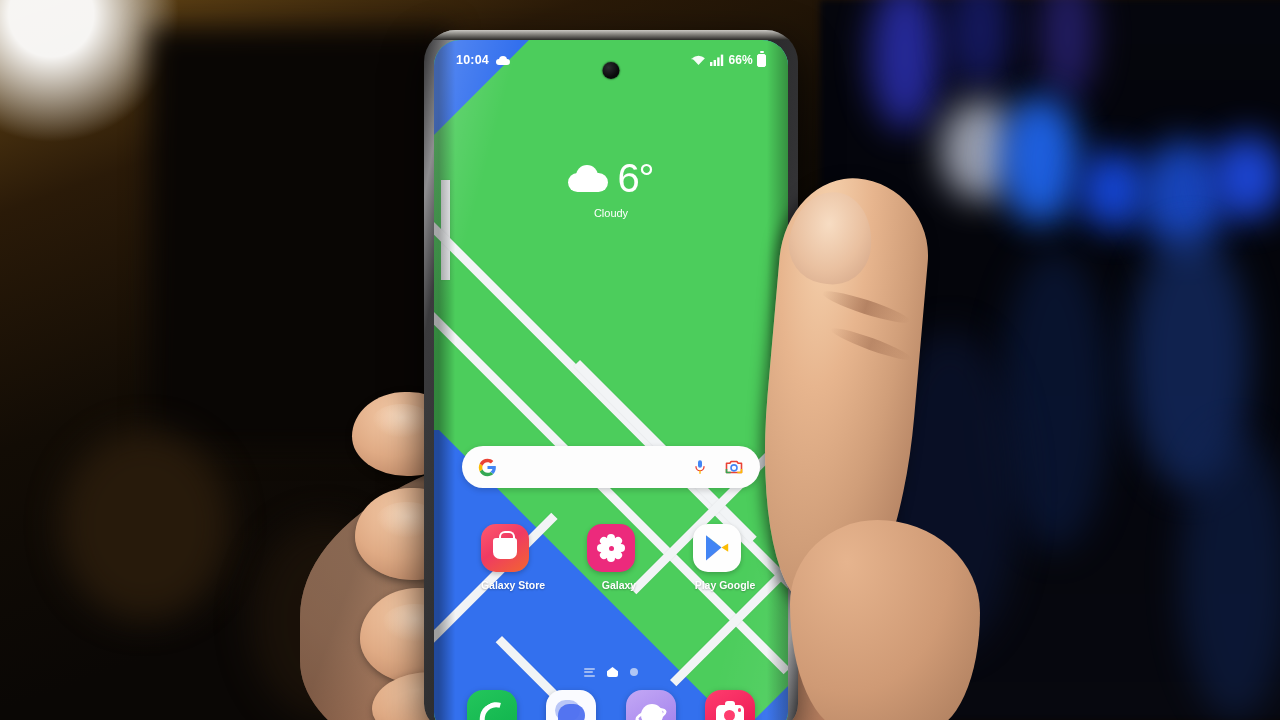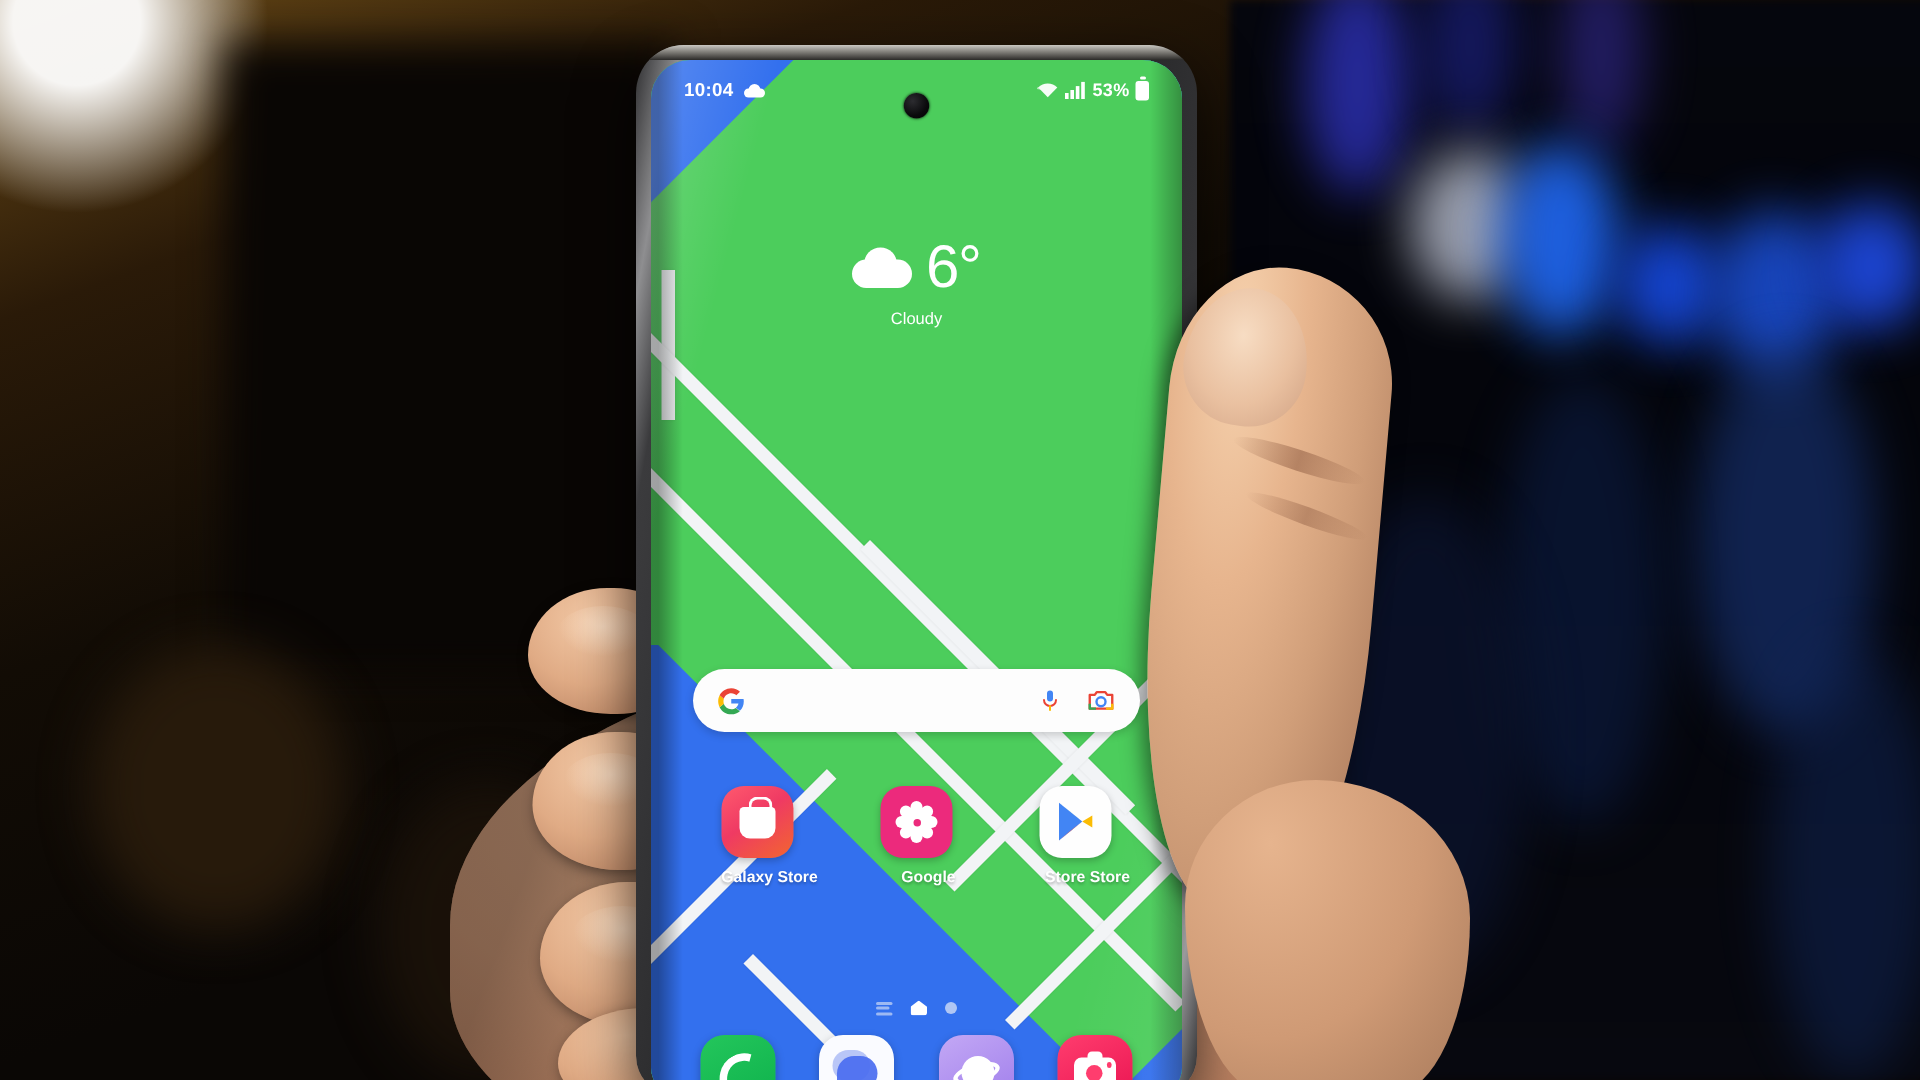--- a/index.html
+++ b/index.html
@@ -435,21 +435,21 @@
         <svg width="15" height="12" viewBox="0 0 16 12">
           <path d="M8 11.2 L1.2 4.2 A9.6 9.6 0 0 1 14.8 4.2 Z" fill="#ffffff" opacity="0.95"></path>
           <path d="M1.0 3.6 L3.2 5.8 L0.2 5.2 Z" fill="#ffffff" opacity="0.6"></path>
         </svg>
         <svg width="14" height="12" viewBox="0 0 14 12">
           <rect x="0" y="8" width="2.4" height="4" fill="#fff"></rect>
           <rect x="3.6" y="6" width="2.4" height="6" fill="#fff"></rect>
           <rect x="7.2" y="3.4" width="2.4" height="8.6" fill="#fff"></rect>
           <rect x="10.8" y="0.6" width="2.4" height="11.4" fill="#fff"></rect>
         </svg>
-        <span>53%</span>
+        <span>66%</span>
         <span class="battery"></span>
       </div>
     </div>
     <div class="punch-hole"></div>
 
     <div id="weather-widget">
       <div class="w-row">
         <span class="w-cloud"></span>
         <span class="w-temp">6°</span>
       </div>
@@ -493,33 +493,33 @@
             <span class="petal" style="transform:rotate(45deg)"></span>
             <span class="petal" style="transform:rotate(90deg)"></span>
             <span class="petal" style="transform:rotate(135deg)"></span>
             <span class="petal" style="transform:rotate(180deg)"></span>
             <span class="petal" style="transform:rotate(225deg)"></span>
             <span class="petal" style="transform:rotate(270deg)"></span>
             <span class="petal" style="transform:rotate(315deg)"></span>
             <span class="flower-core"></span>
           </div>
         </div>
-        <div class="app-label">Google</div>
+        <div class="app-label">Galaxy</div>
       </div>
 
       <div class="app">
         <div class="app-icon ic-play-store">
           <svg width="26" height="28" viewBox="0 0 26 28">
             <path d="M2 1.2 L17.5 13.6 L2 26.4 Z" fill="#4285F4"></path>
             <path d="M2 1.2 L17.5 13.6 L9.6 7.4 Z" fill="#34A853"></path>
             <path d="M2 26.4 L17.5 13.6 L9.6 19.9 Z" fill="#EA4335"></path>
             <path d="M17.5 13.6 L24.2 9.6 L24.2 17.7 Z" fill="#FBBC04"></path>
           </svg>
         </div>
-        <div class="app-label">Store Store</div>
+        <div class="app-label">Play Google</div>
       </div>
 
     </div>
 
     <div id="page-indicator">
       <span class="pi-lines">
           <i></i>
           <i></i>
           <i></i>
         </span>

